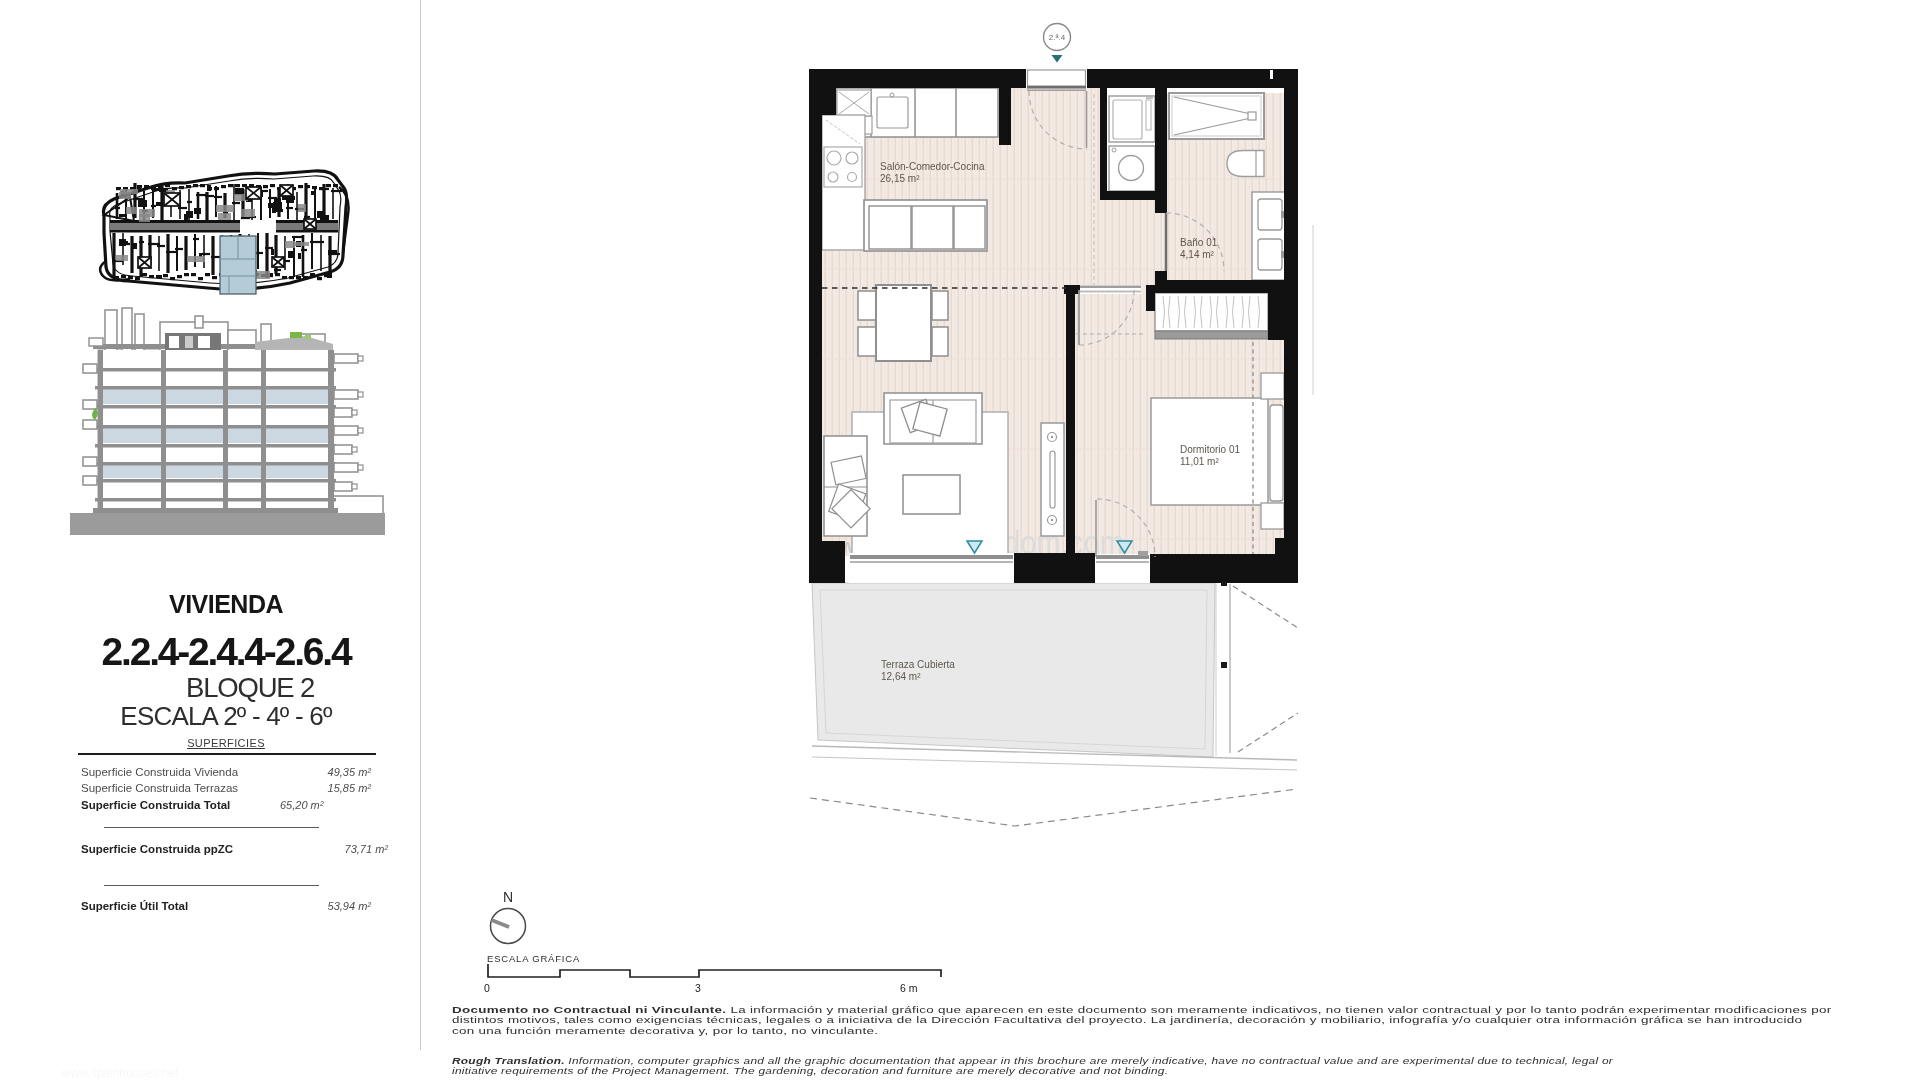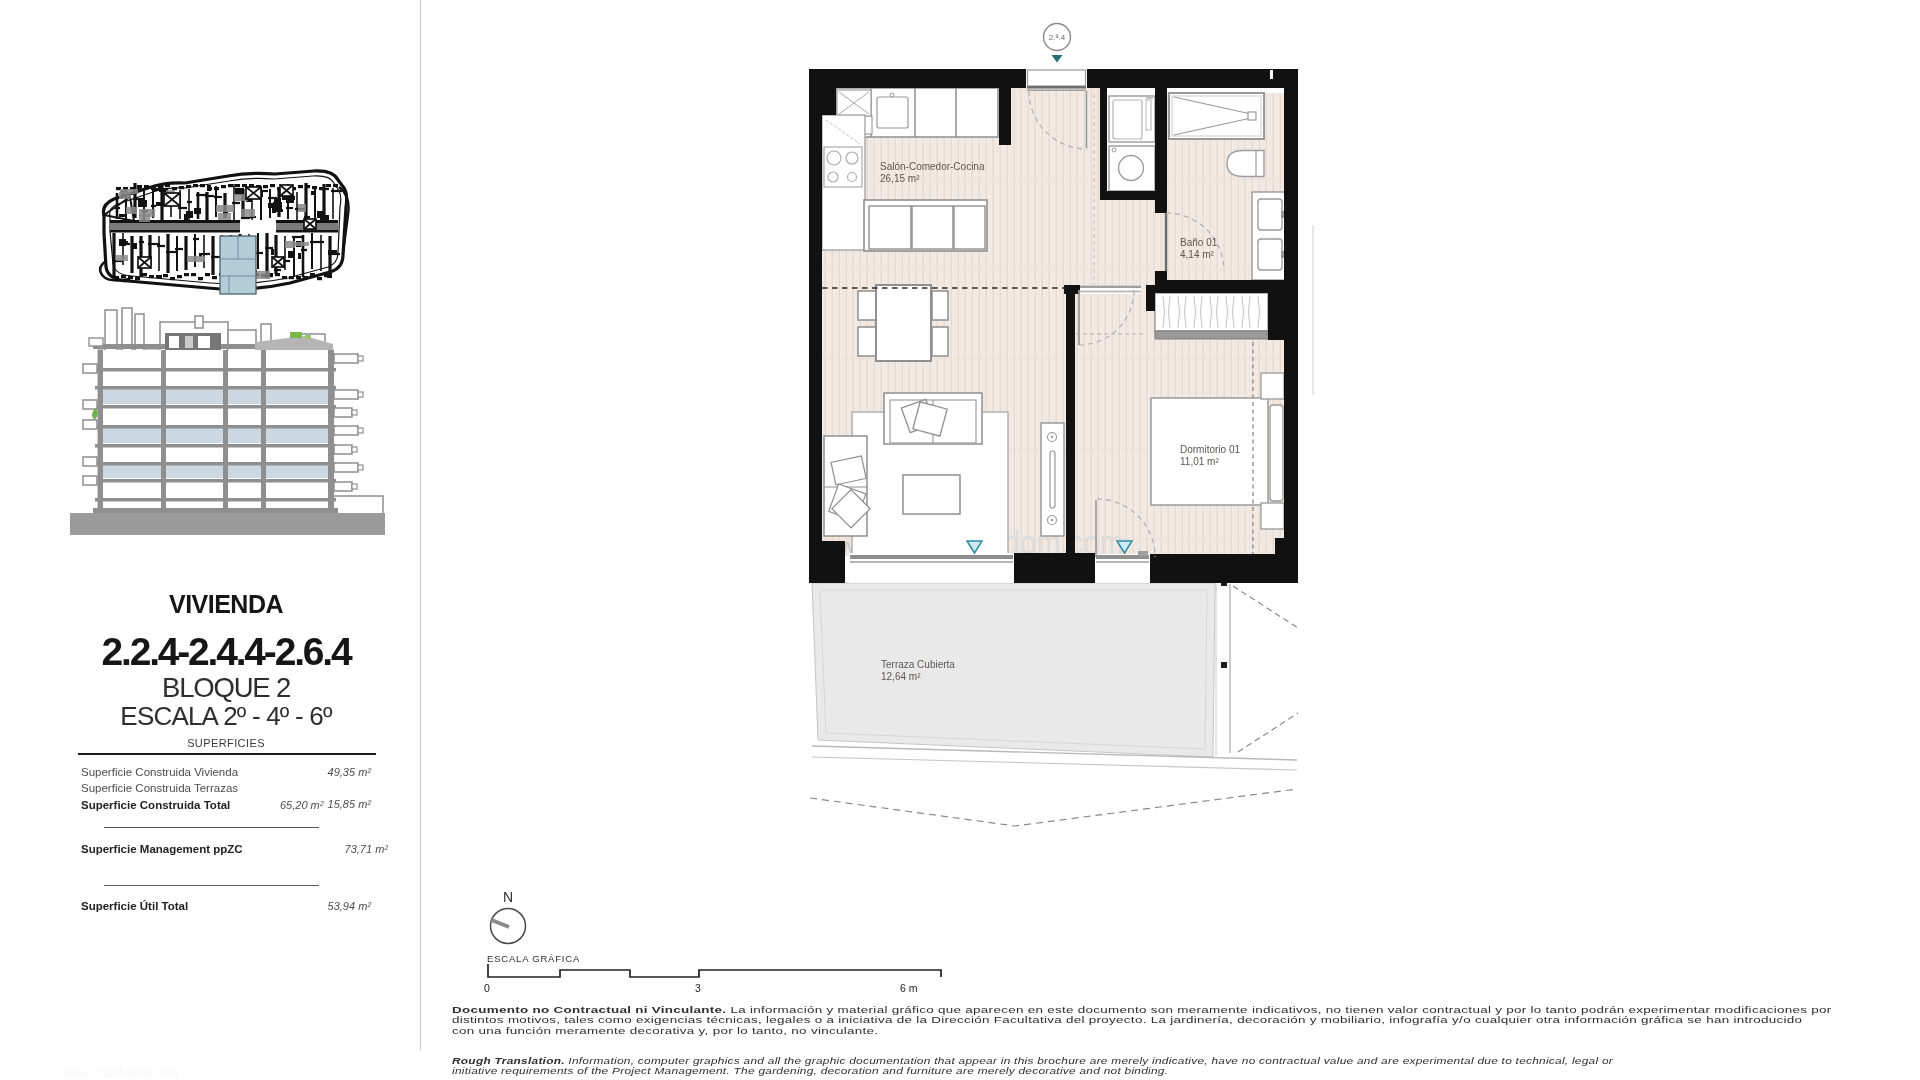--- a/index.html
+++ b/index.html
@@ -358,40 +358,40 @@
     <path d="M 269,196 L 318,196 L 318,213" fill="none" stroke="#8f8f8f" stroke-width="1.5"></path>
 
     <rect x="5" y="213" width="315" height="22" fill="#9b9b9b"></rect>
     </svg>
   </div>
 
   <div class="abs" style="left:0px;top:590px;width:452px;text-align:center;font-weight:bold;font-size:25px;letter-spacing:-0.5px;color:#161616;">VIVIENDA</div>
 
   <div class="abs" style="left:0px;top:630px;width:452px;text-align:center;font-weight:bold;font-size:39px;letter-spacing:-2.2px;color:#161616;">2.2.4-2.4.4-2.6.4</div>
 
-  <div class="abs" style="left:0px;top:672px;width:452px;text-align:center;font-weight:normal;font-size:27.5px;letter-spacing:-1.2px;color:#2e2e2e;">BLOQUE 2</div>
+  <div class="abs" style="left:0px;top:672px;width:452px;text-align:center;font-weight:normal;font-size:27.5px;letter-spacing:-1.2px;color:#2e2e2e;padding-left:24px;">BLOQUE 2</div>
 
   <div class="abs" style="left:0px;top:701px;width:452px;text-align:center;font-weight:normal;font-size:26px;letter-spacing:-0.8px;color:#2e2e2e;">ESCALA 2º - 4º - 6º</div>
 
-  <div class="abs" style="left:0px;top:737px;width:452px;text-align:center;font-size:11px;letter-spacing:0.4px;color:#3a3a3a;">SUPERFICIES</div>
+  <div class="abs" style="left:0px;top:737px;width:452px;text-align:center;font-size:11px;letter-spacing:0.4px;color:#3a3a3a;text-decoration:underline;">SUPERFICIES</div>
 
   <div class="abs" style="left:78px;top:753px;width:298px;height:2px;background:#1c1c1c;"></div>
 
   <div class="abs" style="left:81px;top:766px;font-size:11.5px;color:#4d4d4d;">Superficie Construida Vivienda</div>
   <div class="abs" style="left:281px;top:766px;width:90px;text-align:right;font-size:11px;font-style:italic;color:#4d4d4d;">49,35 m²</div>
 
   <div class="abs" style="left:81px;top:782px;font-size:11.5px;color:#4d4d4d;">Superficie Construida Terrazas</div>
-  <div class="abs" style="left:281px;top:782px;width:90px;text-align:right;font-size:11px;font-style:italic;color:#4d4d4d;margin-top:16px;">15,85 m²</div>
+  <div class="abs" style="left:281px;top:782px;width:90px;text-align:right;font-size:11px;font-style:italic;color:#4d4d4d;">15,85 m²</div>
 
   <div class="abs" style="left:81px;top:799px;font-size:11.5px;font-weight:bold;color:#222222;">Superficie Construida Total</div>
   <div class="abs" style="left:280px;top:799px;width:90px;text-align:left;font-size:11px;font-style:italic;color:#4d4d4d;">65,20 m²</div>
 
   <div class="abs" style="left:104px;top:827px;width:215px;height:1px;background:#5a5a5a;"></div>
 
-  <div class="abs" style="left:81px;top:843px;font-size:11.5px;font-weight:bold;color:#222222;">Superficie Management ppZC</div>
+  <div class="abs" style="left:81px;top:843px;font-size:11.5px;font-weight:bold;color:#222222;">Superficie Construida ppZC</div>
   <div class="abs" style="left:298px;top:843px;width:90px;text-align:right;font-size:11px;font-style:italic;color:#4d4d4d;">73,71 m²</div>
 
   <div class="abs" style="left:104px;top:885px;width:215px;height:1px;background:#5a5a5a;"></div>
 
   <div class="abs" style="left:81px;top:900px;font-size:11.5px;font-weight:bold;color:#222222;">Superficie Útil Total</div>
   <div class="abs" style="left:281px;top:900px;width:90px;text-align:right;font-size:11px;font-style:italic;color:#4d4d4d;">53,94 m²</div>
 
   <div class="abs" id="northscale" style="left:480px;top:880px;width:480px;height:120px;">
     <svg width="480" height="120" viewBox="0 0 480 120" xmlns="http://www.w3.org/2000/svg">
 

